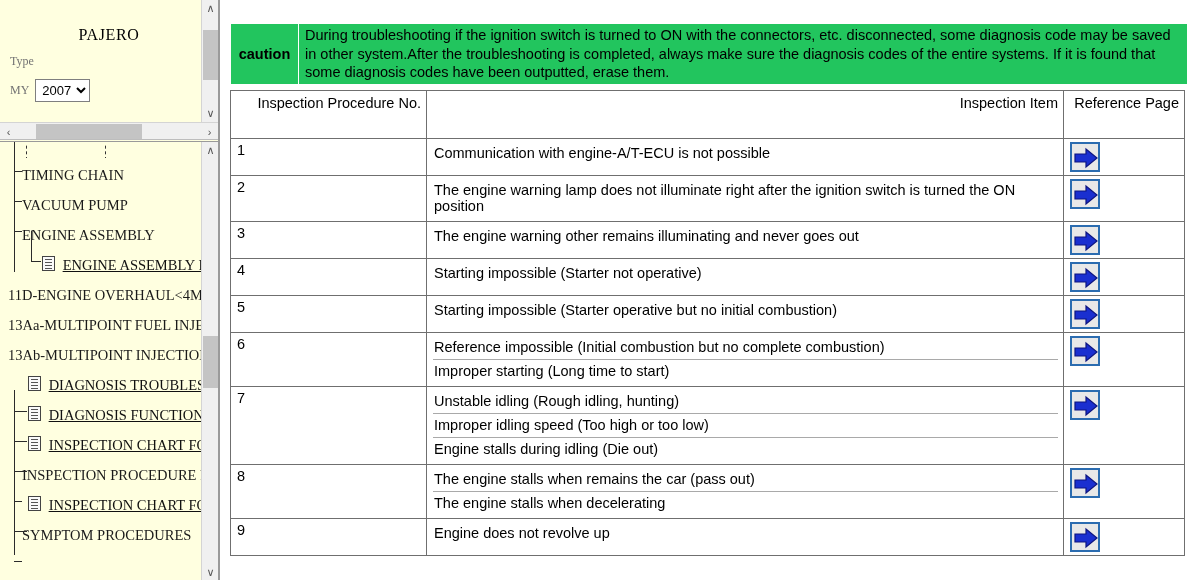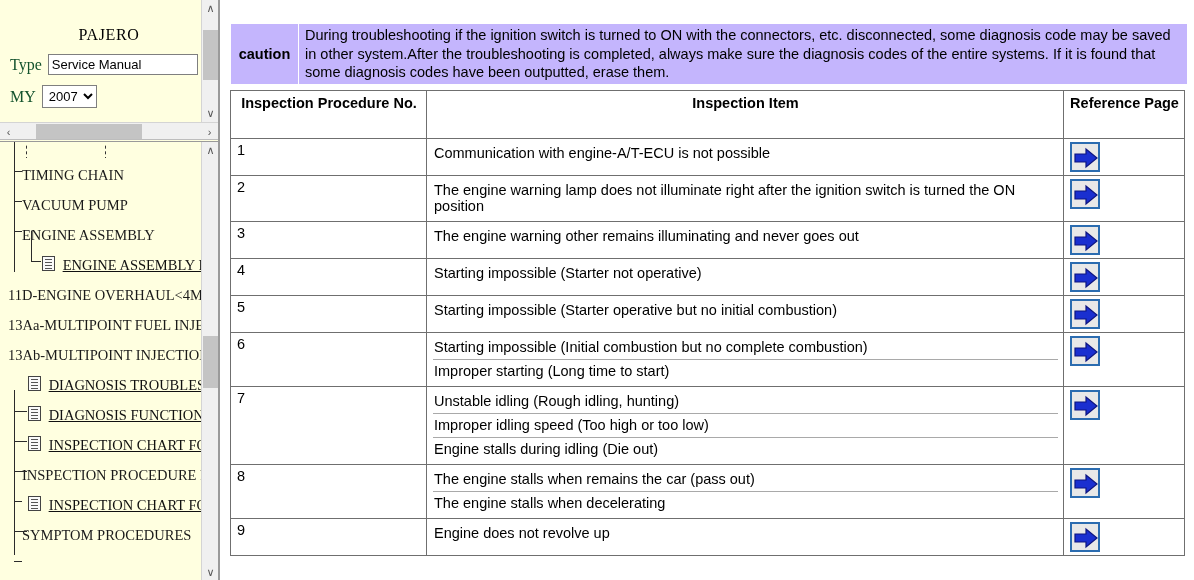--- a/index.html
+++ b/index.html
@@ -45,22 +45,22 @@
     letter-spacing: 0.6px;
   }
   .field-row {
     display: flex;
     align-items: center;
     margin-top: 10px;
     padding-left: 10px;
   }
   .field-label {
     font-family: "Liberation Serif", serif;
-    font-size: 16px;
-    color: #14532d;
+    font-size: 12px;
+    color: #737373;
     margin-right: 6px;
   }
   #type-input {
     width: 150px;
     height: 21px;
     font-family: "Liberation Sans", sans-serif;
     font-size: 13px;
     padding: 1px 3px;
     border: 1px solid #7f7f7f;
     background: #ffffff;
@@ -218,21 +218,21 @@
   }
 
   
   #caution-table {
     border-collapse: collapse;
     margin-top: 23px;
     width: 958px;
     table-layout: fixed;
   }
   #caution-table td {
-    background: #c4b5fd;
+    background: #22c55e;
     border: 1px solid #ffffff;
     vertical-align: middle;
     padding: 2px 6px;
   }
   #caution-label-cell {
     width: 68px;
     text-align: center;
     font-family: "Liberation Sans", sans-serif;
     font-size: 14.5px;
     font-weight: bold;
@@ -257,22 +257,22 @@
   #symptoms-table td, #symptoms-table th {
     border: 1px solid #6f6f6f;
     vertical-align: top;
     padding: 3px 5px 3px 6px;
     font-family: "Liberation Sans", sans-serif;
     font-size: 14.5px;
     color: #000;
     background: #ffffff;
   }
   #symptoms-table th {
-    font-weight: bold;
-    text-align: center;
+    font-weight: normal;
+    text-align: right;
     line-height: 18px;
   }
   .col-no   { width: 196px; }
   .col-item { width: 637px; }
   .col-ref  { width: 121px; }
 
   .th-no, .th-item, .th-ref { height: 48px; }
 
   .sub-item {
     border-bottom: 1px solid #a9a9a9;
@@ -309,21 +309,20 @@
 
 <div id="app">
 
   <div id="left-panel">
 
     <div id="selector-frame">
       <div id="brand-title">PAJERO</div>
 
       <div class="field-row">
         <span class="field-label">Type</span>
-        <input id="type-input" type="text" value="Service Manual" style="">
       </div>
 
       <div class="field-row">
         <span class="field-label">MY</span>
         <select id="my-select">
           <option>2007</option>
         </select>
       </div>
 
       <div class="vscroll" id="sel-vscroll">
@@ -523,21 +522,21 @@
               <svg width="26" height="24" viewBox="0 0 26 24" xmlns="http://www.w3.org/2000/svg">
                 <polygon points="2,8 13,8 13,3 24,12 13,21 13,16 2,16" fill="#1a2fd0" stroke="#0d1580" stroke-width="1.2"></polygon>
               </svg>
             </span>
           </td>
         </tr>
 
         <tr>
           <td class="num-cell">6</td>
           <td class="item-cell">
-            <div class="sub-item">Starting impossible (Initial combustion but no complete combustion)</div>
+            <div class="sub-item">Reference impossible (Initial combustion but no complete combustion)</div>
             <div class="sub-item">Improper starting (Long time to start)</div>
           </td>
           <td class="ref-cell">
             <span class="arrow-icon">
               <svg width="26" height="24" viewBox="0 0 26 24" xmlns="http://www.w3.org/2000/svg">
                 <polygon points="2,8 13,8 13,3 24,12 13,21 13,16 2,16" fill="#1a2fd0" stroke="#0d1580" stroke-width="1.2"></polygon>
               </svg>
             </span>
           </td>
         </tr>

